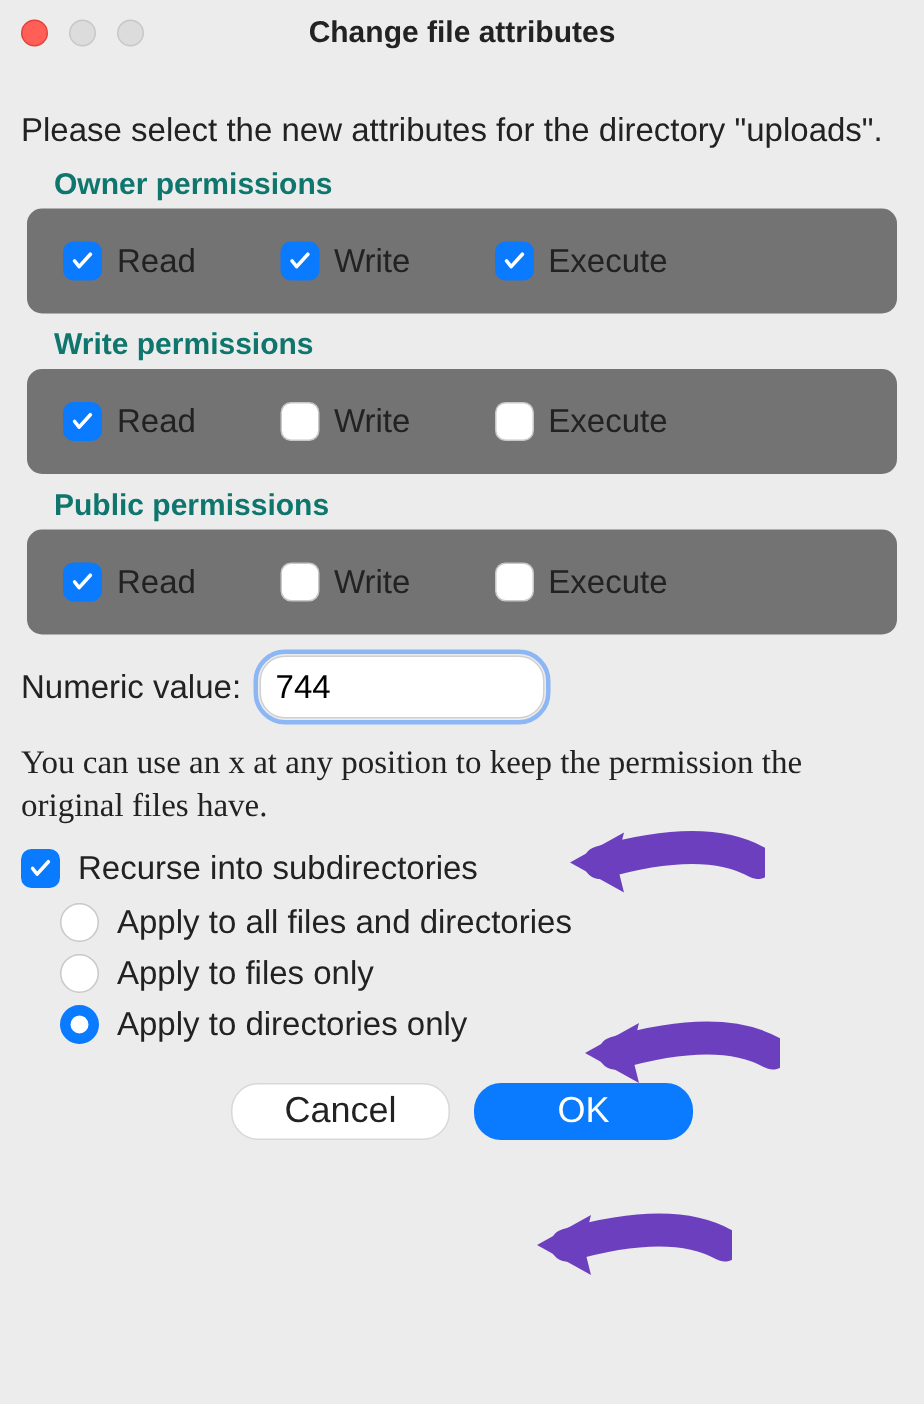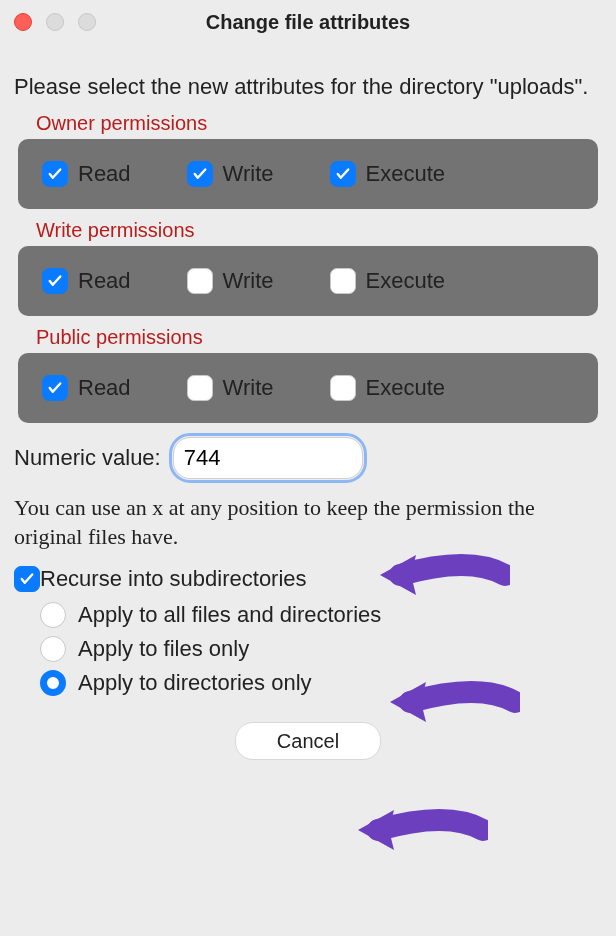--- a/index.html
+++ b/index.html
@@ -48,22 +48,23 @@
       padding: 10px 12px 0 12px;
     }
     .intro {
       font-size: 22px;
       color: #222;
       line-height: 1.35;
       margin: 18px 2px 8px 2px;
     }
     .perm-legend {
       font-size: 20px;
-      color: #b91c1c;
+      color: #0f766e;
       margin: 10px 0 4px 24px;
+      font-weight: bold;
     }
     .perm-panel {
       background: #737373;
       border-radius: 10px;
       margin: 0 6px 6px 6px;
       padding: 22px 24px;
       display: flex;
       justify-content: flex-start;
       gap: 56px;
       align-items: flex-end;
@@ -125,20 +126,21 @@
     }
     .help-text {
       font-size: 22px;
       color: #222;
       line-height: 1.35;
       margin: 14px 2px 14px 2px;
       font-family: Liberation Serif, serif;
     }
     .recurse-row {
       display: flex;
+      gap: 12px;
       margin: 8px 2px 10px 2px;
     }
     .recurse-row .lbl {
       font-size: 22px;
       color: #222;
     }
     .radio-group {
       margin: 2px 0 0 28px;
       display: flex;
       flex-direction: column;
@@ -172,21 +174,21 @@
     .button-row {
       display: flex;
       justify-content: center;
       gap: 16px;
       margin-top: 26px;
     }
     .btn {
       width: 146px;
       height: 38px;
       border-radius: 18px;
-      font-size: 20px;
+      font-size: 24px;
       border: none;
       cursor: pointer;
     }
     .btn-cancel {
       background: #fff;
       color: #222;
       border: 1px solid #d8d8d8;
     }
     .btn-ok {
       background: #0a7aff;
@@ -316,20 +318,21 @@
       <span class="lbl">Apply to files only</span>
     </label>
     <label class="radio-item">
       <span class="radio selected"></span>
       <span class="lbl">Apply to directories only</span>
     </label>
   </div>
 
   <div class="button-row">
     <button class="btn btn-cancel">Cancel</button>
+    <button class="btn btn-ok">OK</button>
   </div>
 
 </div>
 
 <svg class="arrow" style="left:380px; top:545px; width:130px; height:60px;" viewBox="0 0 130 60">
   <path d="M125 30 Q90 10 20 30" stroke="#6c3fbf" stroke-width="22" fill="none" stroke-linecap="round"></path>
   <polygon points="0,30 36,10 32,26 40,30 32,34 36,50" fill="#6c3fbf"></polygon>
 </svg>
 
 <svg class="arrow" style="left:390px; top:672px; width:130px; height:60px;" viewBox="0 0 130 60">

